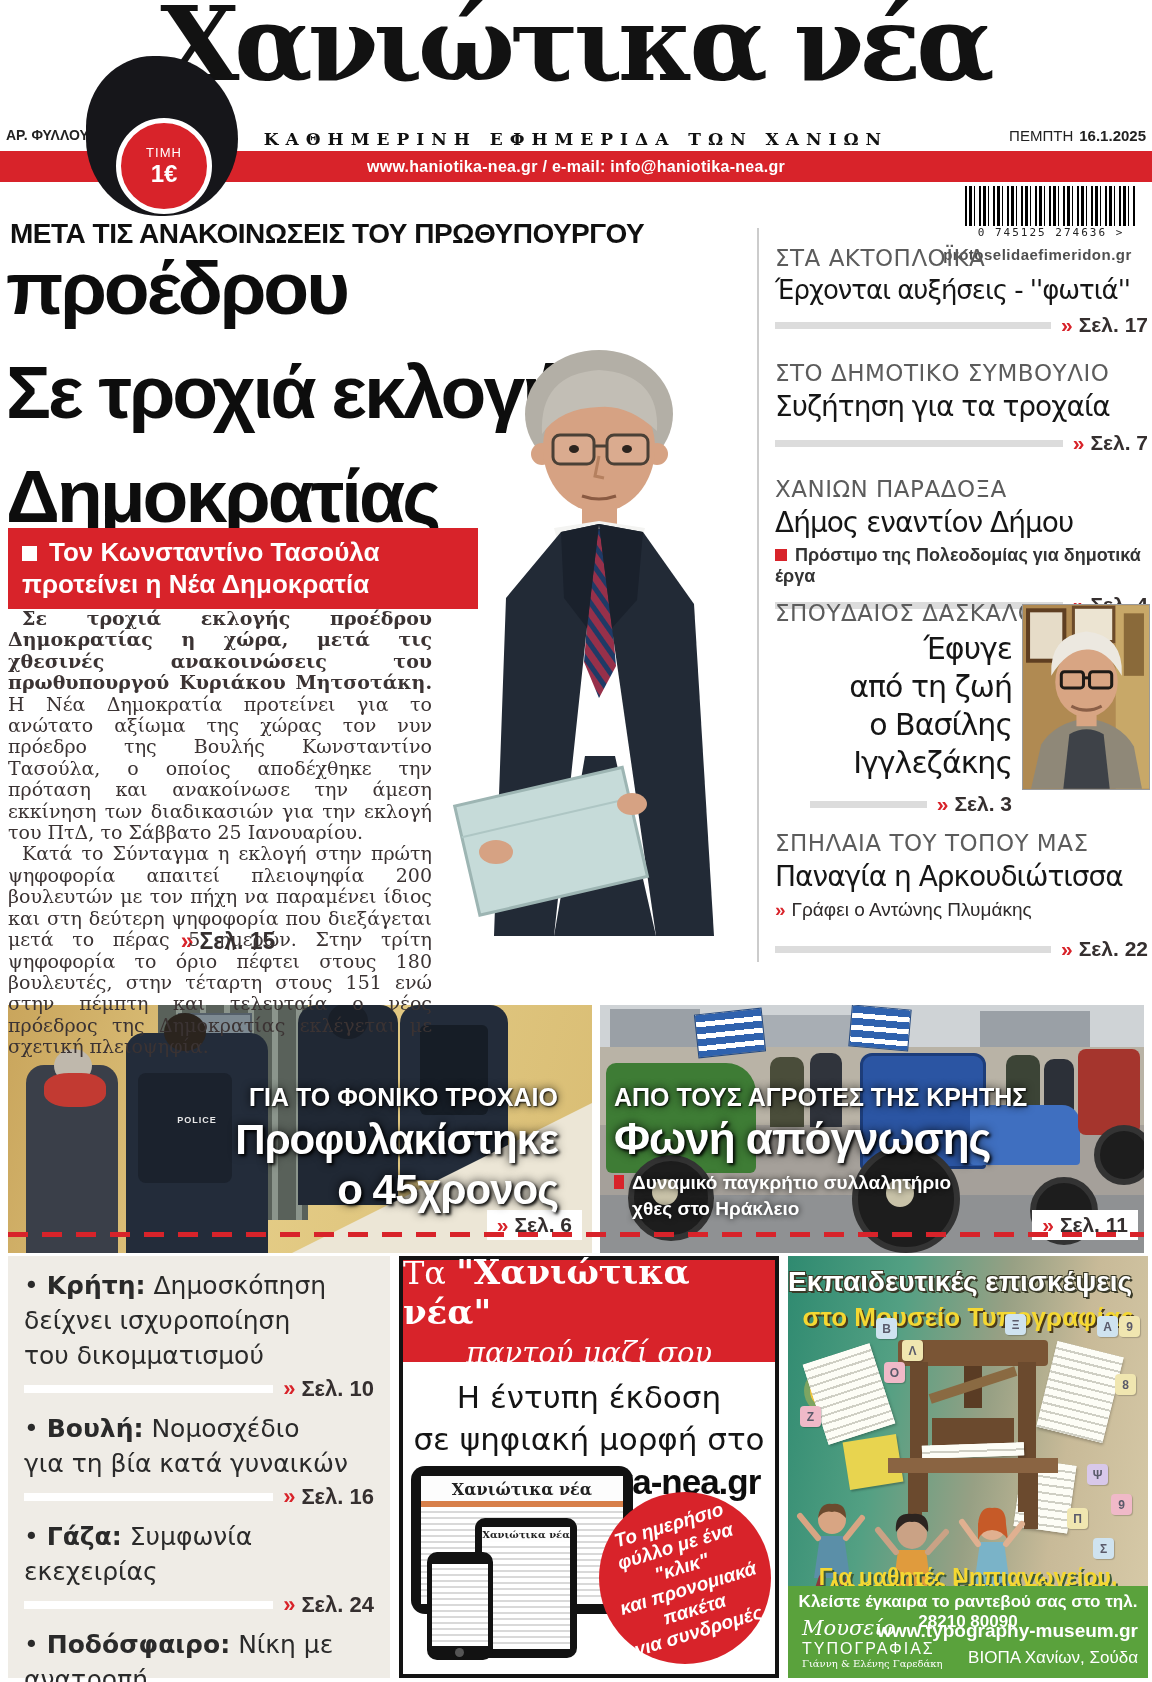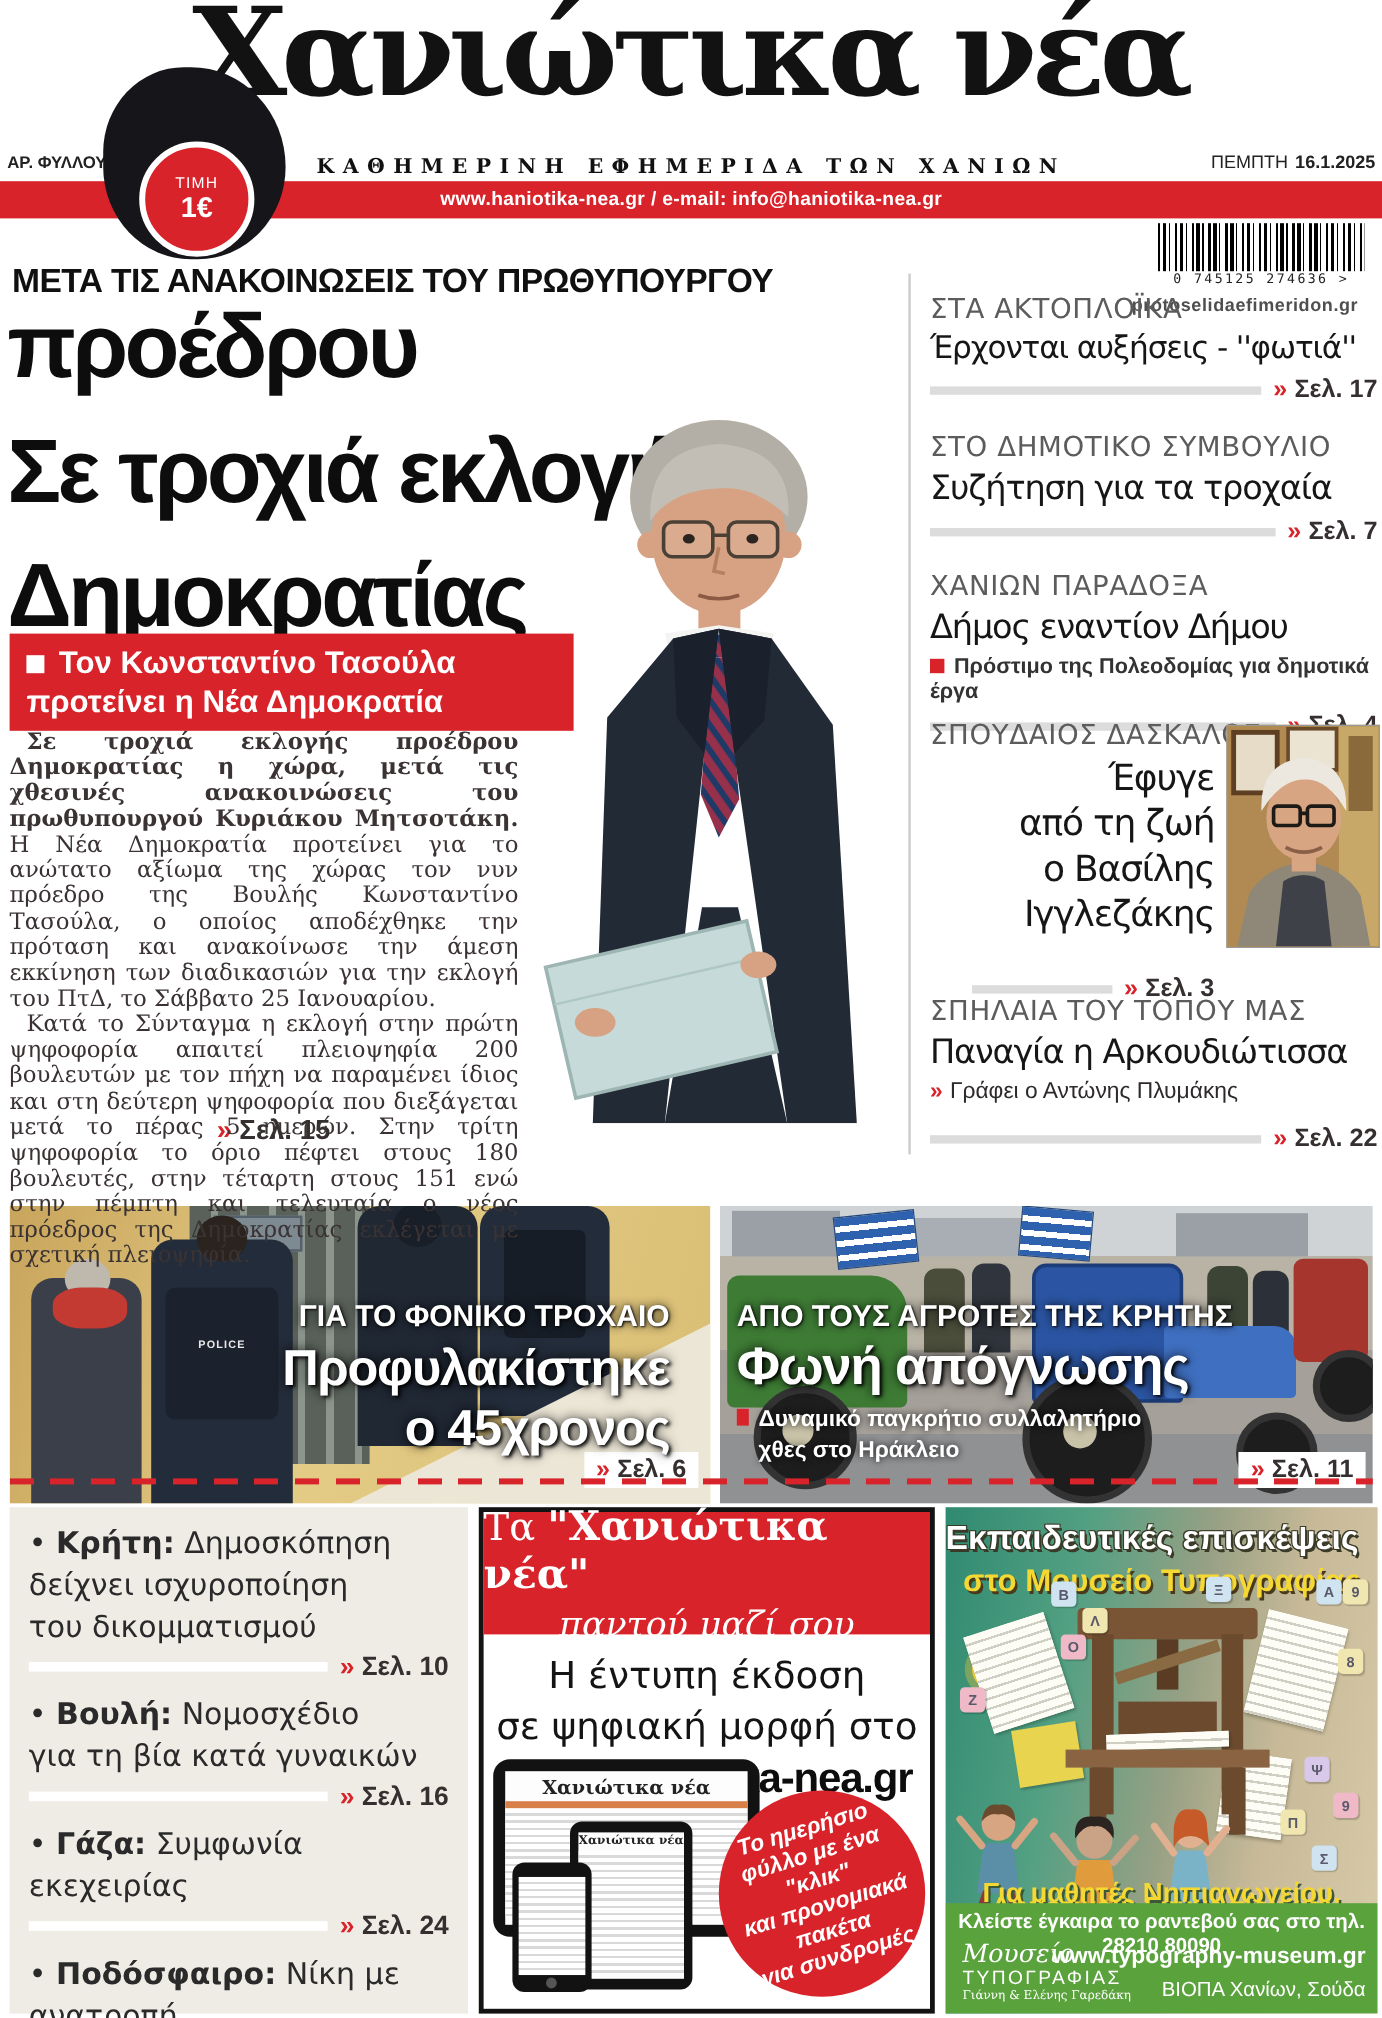--- a/index.html
+++ b/index.html
@@ -47,21 +47,21 @@
   .pageref .arr::before{content:"»";}
   .pageref .arr{color:#d8232a;margin-right:6px;font-style:normal;}
   .politician{left:436px;top:336px;width:286px;height:600px;z-index:4;}
 
   
   .vline{left:757px;top:228px;width:2px;height:734px;background:#ccc;}
   .rc{left:775px;width:373px;}
   .kicker-gray{font-family:"DejaVu Sans",sans-serif;font-size:23px;color:#5c5c5c;letter-spacing:.5px;}
   .rc-hl{font-family:"DejaVu Sans",sans-serif;font-size:28px;letter-spacing:-1px;color:#161616;}
   .rc-hl.sm{font-size:26px;}
-  .divider-row{display:flex;align-items:center;gap:10px;margin-top:20px;}
+  .divider-row{display:flex;align-items:center;gap:10px;}
   .divider-bar{height:7px;background:#dcdcdc;flex:1;}
   .rc-sub{font-size:18px;font-weight:bold;color:#333;}
   .redsq{display:inline-block;width:12px;height:12px;background:#d8232a;margin-right:8px;}
   .rc4-lines{text-align:right;font-family:"DejaVu Sans",sans-serif;font-size:30px;letter-spacing:-1px;
     line-height:38px;color:#161616;}
   .rc4-lines span{display:block;}
   .photo-frame{border:1px solid #999;background:#b08a52;overflow:hidden;}
   .byline{font-size:19px;font-weight:normal;color:#2e2a2a;}
 
   
@@ -314,21 +314,21 @@
   </div>
 
   <div class="abs photo" style="left:8px;top:1005px;width:584px;height:248px;">
     <div class="scene-l">
       <div class="door"></div>
       <div class="sign"></div>
       <div class="fig" style="left:18px;top:60px;width:92px;height:188px;background:#3a3f49;">
         <div style="position:absolute;left:28px;top:-16px;width:38px;height:34px;border-radius:50%;background:#bfb8ac;"></div>
         <div style="position:absolute;left:18px;top:8px;width:62px;height:34px;border-radius:40%;background:#c23a32;"></div>
       </div>
-      <div class="fig" style="left:118px;top:28px;width:118px;height:220px;background:#232c3a;">
+      <div class="fig" style="left:118px;top:28px;width:118px;height:220px;background:#232c3a;padding-left:24px;">
         <div style="position:absolute;left:38px;top:-20px;width:42px;height:38px;border-radius:50%;background:#2b241e;"></div>
         <div style="position:absolute;left:12px;top:40px;width:94px;height:110px;background:#1b222d;border-radius:8px;"></div>
         <div class="vest-label" style="top:82px;">POLICE</div>
       </div>
       <div class="fig" style="left:290px;top:0;width:100px;height:200px;background:#202834;">
         <div style="position:absolute;left:30px;top:-2px;width:40px;height:36px;border-radius:50%;background:#191f28;"></div>
       </div>
       <div class="fig" style="left:392px;top:0;width:108px;height:175px;background:#232c3a;">
         <div style="position:absolute;left:20px;top:20px;width:68px;height:90px;background:#161d26;border-radius:6px;"></div>
       </div>

